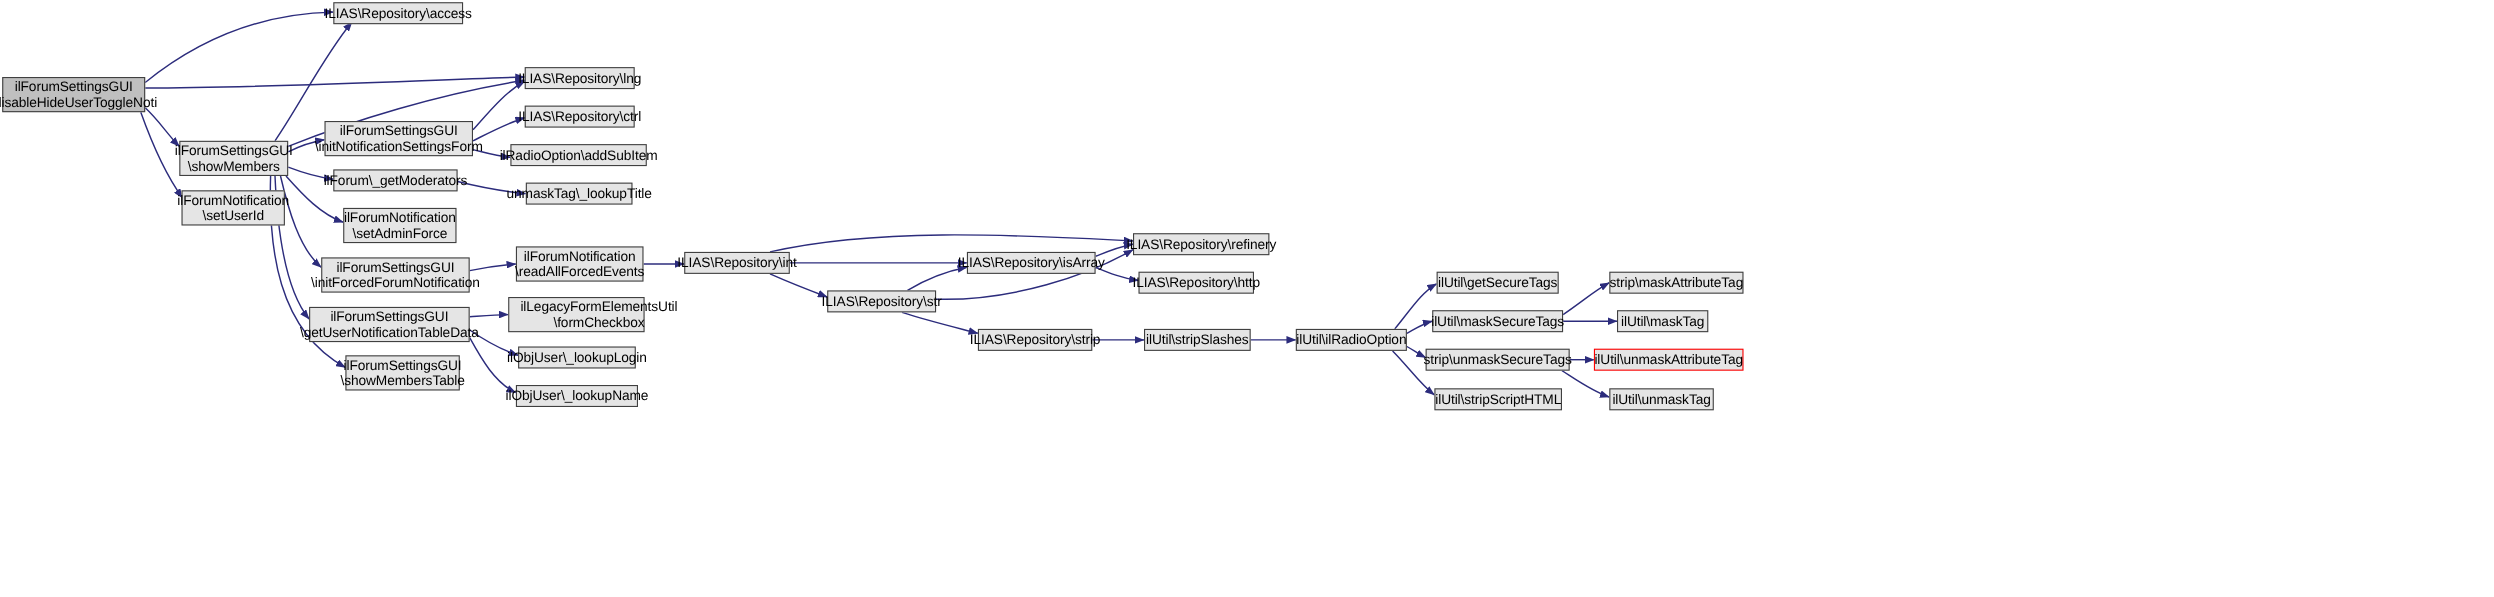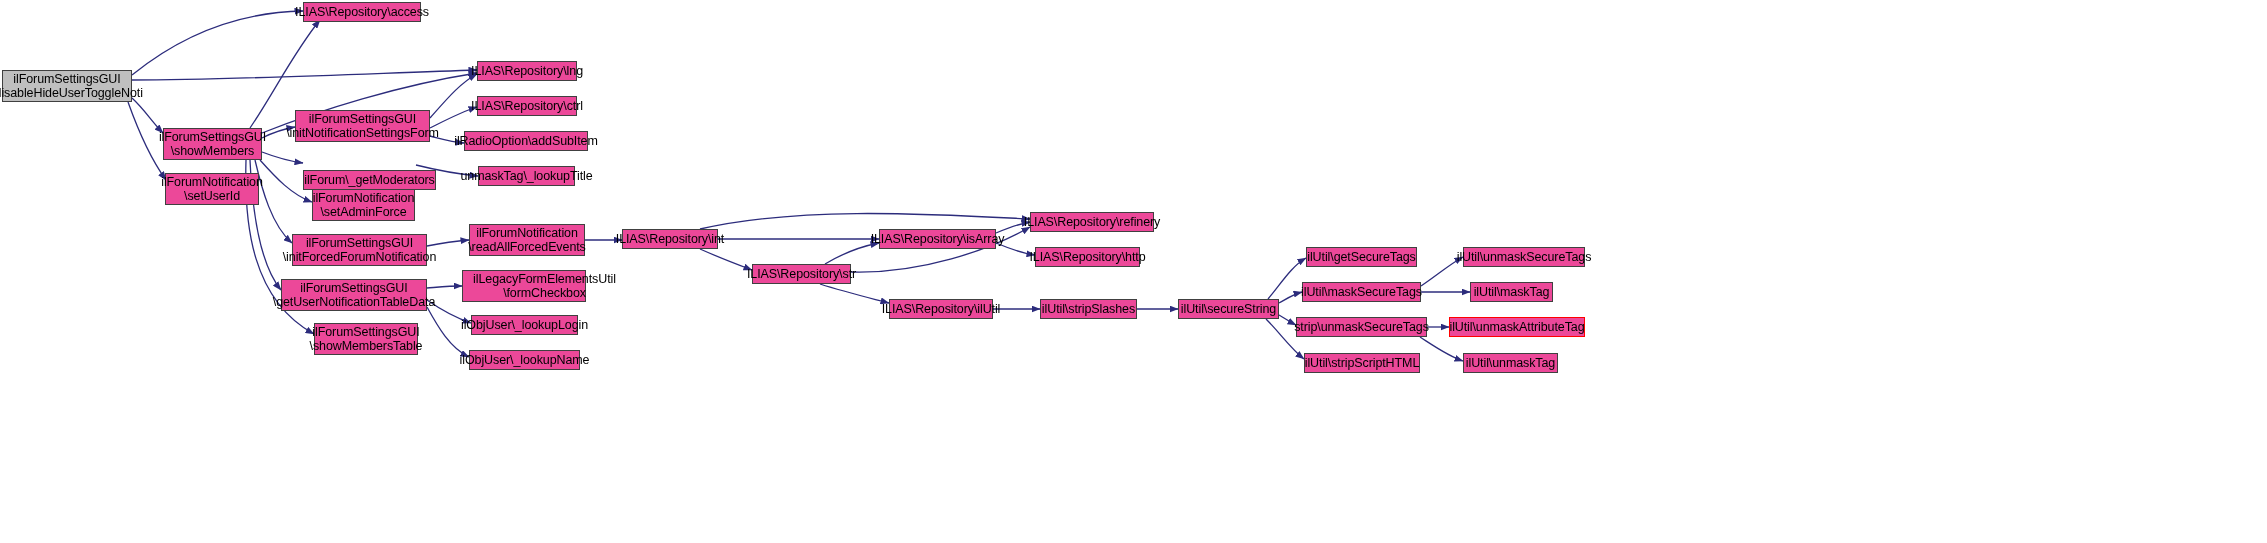--- a/index.html
+++ b/index.html
@@ -20,21 +20,21 @@
     position: absolute;
     left: 0;
     top: 0;
     width: 2267px;
     height: 543px;
     pointer-events: none;
   }
   .node {
     position: absolute;
     box-sizing: border-box;
-    background: #ec4899;
+    background: #e5e5e5;
     border: 1px solid #404040;
     display: flex;
     align-items: center;
     justify-content: center;
     text-align: center;
     font-size: 12.5px;
     line-height: 14px;
     color: #000000;
     letter-spacing: -0.1px;
     white-space: pre-line;
@@ -105,47 +105,47 @@
 \disableHideUserToggleNoti</div>
       <div class="node" style="left: 303px; top: 2px; width: 118px; height: 20px;">ILIAS\Repository\access</div>
       <div class="node" style="left: 477px; top: 61px; width: 100px; height: 20px;">ILIAS\Repository\lng</div>
       <div class="node" style="left: 477px; top: 96px; width: 100px; height: 20px;">ILIAS\Repository\ctrl</div>
       <div class="node" style="left: 464px; top: 131px; width: 124px; height: 20px;">ilRadioOption\addSubItem</div>
       <div class="node" style="left: 478px; top: 166px; width: 97px; height: 20px;">unmaskTag\_lookupTitle</div>
       <div class="node" style="left: 295px; top: 110px; width: 135px; height: 32px;">ilForumSettingsGUI
 \initNotificationSettingsForm</div>
       <div class="node" style="left: 163px; top: 128px; width: 99px; height: 32px;">ilForumSettingsGUI
 \showMembers</div>
-      <div class="node" style="left: 303px; top: 170px; width: 133px; height: 20px;">ilForum\_getModerators</div>
+      <div class="node" style="left: 303px; top: 154px; width: 113px; height: 20px;">ilForum\_getModerators</div>
       <div class="node" style="left: 165px; top: 173px; width: 94px; height: 32px;">ilForumNotification
 \setUserId</div>
       <div class="node" style="left: 312px; top: 189px; width: 103px; height: 32px;">ilForumNotification
 \setAdminForce</div>
       <div class="node" style="left: 469px; top: 224px; width: 116px; height: 32px;">ilForumNotification
 \readAllForcedEvents</div>
       <div class="node" style="left: 292px; top: 234px; width: 135px; height: 32px;">ilForumSettingsGUI
 \initForcedForumNotification</div>
       <div class="node" style="left: 281px; top: 279px; width: 146px; height: 32px;">ilForumSettingsGUI
 \getUserNotificationTableData</div>
       <div class="node" style="left: 462px; top: 270px; width: 124px; height: 32px; padding-left: 41px;">ilLegacyFormElementsUtil
 \formCheckbox</div>
       <div class="node" style="left: 471px; top: 315px; width: 107px; height: 20px;">ilObjUser\_lookupLogin</div>
       <div class="node" style="left: 314px; top: 323px; width: 104px; height: 32px;">ilForumSettingsGUI
 \showMembersTable</div>
       <div class="node" style="left: 469px; top: 350px; width: 111px; height: 20px;">ilObjUser\_lookupName</div>
       <div class="node" style="left: 622px; top: 229px; width: 96px; height: 20px;">ILIAS\Repository\int</div>
       <div class="node" style="left: 879px; top: 229px; width: 117px; height: 20px;">ILIAS\Repository\isArray</div>
       <div class="node" style="left: 752px; top: 264px; width: 99px; height: 20px;">ILIAS\Repository\str</div>
-      <div class="node" style="left: 889px; top: 299px; width: 104px; height: 20px;">ILIAS\Repository\ilUtil</div>
+      <div class="node" style="left: 889px; top: 299px; width: 104px; height: 20px;">ILIAS\Repository\strip</div>
       <div class="node" style="left: 1030px; top: 212px; width: 124px; height: 20px;">ILIAS\Repository\refinery</div>
       <div class="node" style="left: 1035px; top: 247px; width: 105px; height: 20px;">ILIAS\Repository\http</div>
       <div class="node" style="left: 1040px; top: 299px; width: 97px; height: 20px;">ilUtil\stripSlashes</div>
-      <div class="node" style="left: 1178px; top: 299px; width: 101px; height: 20px;">ilUtil\secureString</div>
+      <div class="node" style="left: 1178px; top: 299px; width: 101px; height: 20px;">ilUtil\ilRadioOption</div>
       <div class="node" style="left: 1306px; top: 247px; width: 111px; height: 20px;">ilUtil\getSecureTags</div>
       <div class="node" style="left: 1302px; top: 282px; width: 119px; height: 20px;">ilUtil\maskSecureTags</div>
       <div class="node" style="left: 1296px; top: 317px; width: 131px; height: 20px;">strip\unmaskSecureTags</div>
       <div class="node" style="left: 1304px; top: 353px; width: 116px; height: 20px;">ilUtil\stripScriptHTML</div>
-      <div class="node" style="left: 1463px; top: 247px; width: 122px; height: 20px;">ilUtil\unmaskSecureTags</div>
+      <div class="node" style="left: 1463px; top: 247px; width: 122px; height: 20px;">strip\maskAttributeTag</div>
       <div class="node" style="left: 1470px; top: 282px; width: 83px; height: 20px;">ilUtil\maskTag</div>
       <div class="node highlight" style="left: 1449px; top: 317px; width: 136px; height: 20px; text-align: center;">ilUtil\unmaskAttributeTag</div>
       <div class="node" style="left: 1463px; top: 353px; width: 95px; height: 20px;">ilUtil\unmaskTag</div>
     </div>
 </div>
 
 </body></html>

